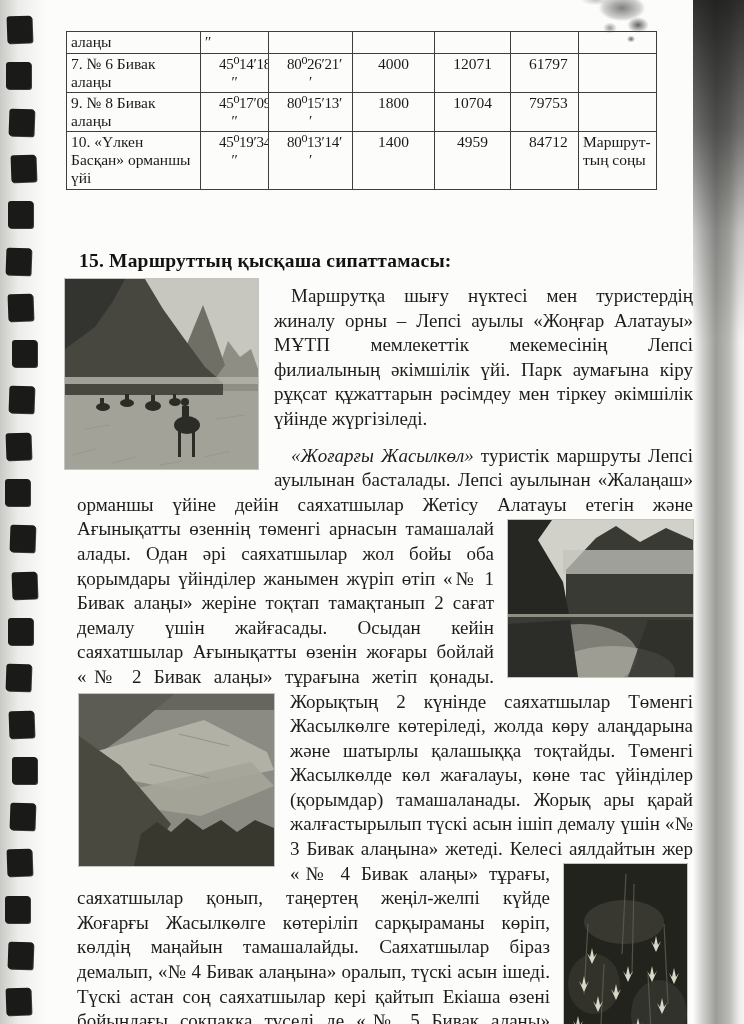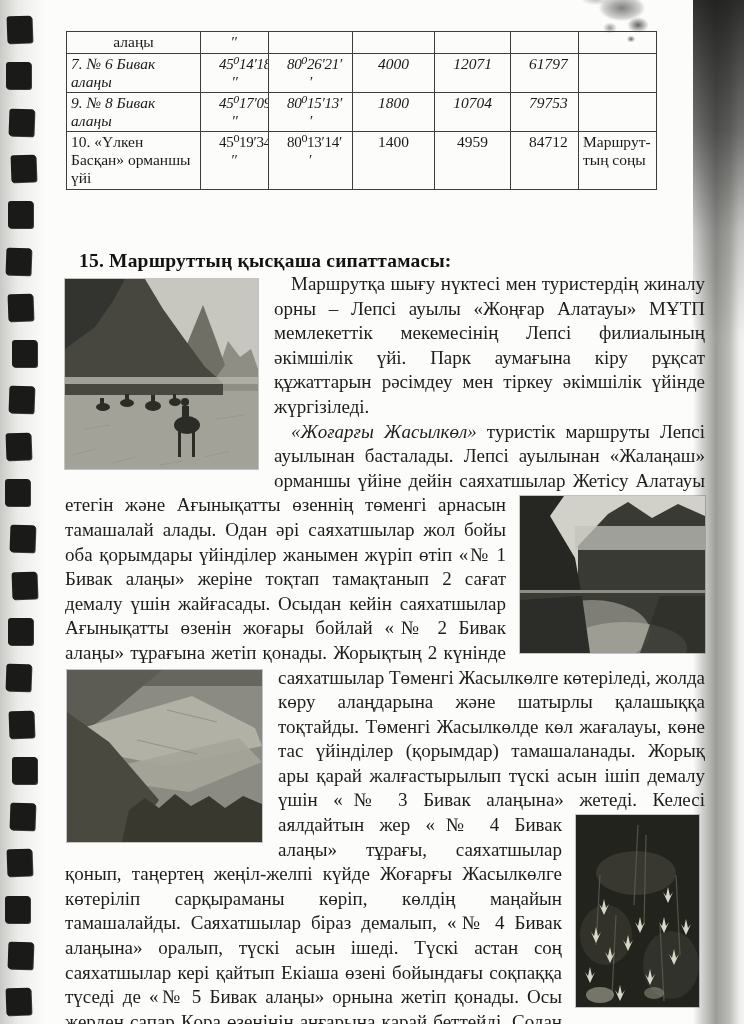--- a/index.html
+++ b/index.html
@@ -28,32 +28,32 @@
       radial-gradient(ellipse 20px 7px at 20px 8px,rgba(110,110,106,.40),rgba(0,0,0,0) 75%);}
 
   
   table.route-table{position:absolute;left:66px;top:31px;width:590px;
     border-collapse:collapse;table-layout:fixed;
     font-size:15.5px;line-height:18px;color:#191917;}
   .route-table td{border:1.6px solid #3e3e3c;padding:1px 4px;vertical-align:top;overflow:hidden;}
   .route-table td.c-name{text-align:left;}
   .route-table td.c-num{text-align:center;padding:1px 18px;}
   .route-table td.coord{font-size:15px;letter-spacing:-.3px;}
-  .route-table tr.r0 td{height:19px;text-align:center;}
-  .route-table tr.rm td{height:36px;font-style:italic;}
+  .route-table tr.r0 td{height:19px;}
+  .route-table tr.rm td{height:36px;}
   .route-table tr.r4 td{height:55px;margin-top:14px;}
 
   
   .heading{position:absolute;left:67px;top:238px;margin:12px;
     font-size:19.5px;font-weight:bold;color:#121210;letter-spacing:.2px;}
 
   
   .content{position:absolute;left:65px;top:272px;width:640px;
     font-size:19px;line-height:24.6px;text-align:justify;color:#1d1d1b;}
-  .content p{margin:0;text-indent:17px;}
+  .content p{margin:12px;text-indent:17px;}
   .ph{box-shadow:0 0 0 1px rgba(90,90,86,.35);}
   .ph svg{display:block;}
   .ph1{float:left;width:193px;height:190px;margin:7px 16px 5px 0;}
   .ph2{float:right;width:185px;height:157px;margin:3px 0 8px 14px;}
   .ph3{float:left;width:195px;height:172px;margin:4px 16px 8px 2px;}
   .ph4{float:right;width:123px;height:192px;margin:2px 6px 8px 14px;}
 </style>
 </head>
 <body>
 

